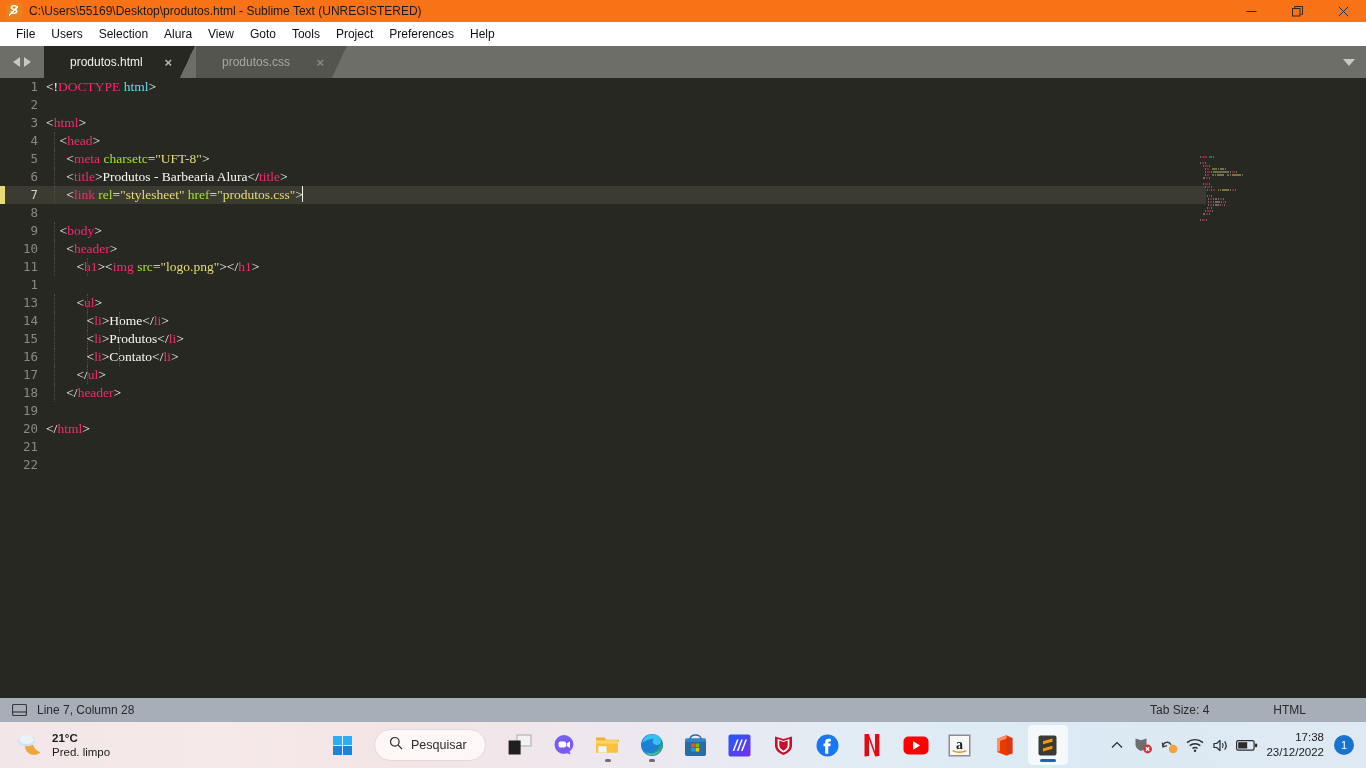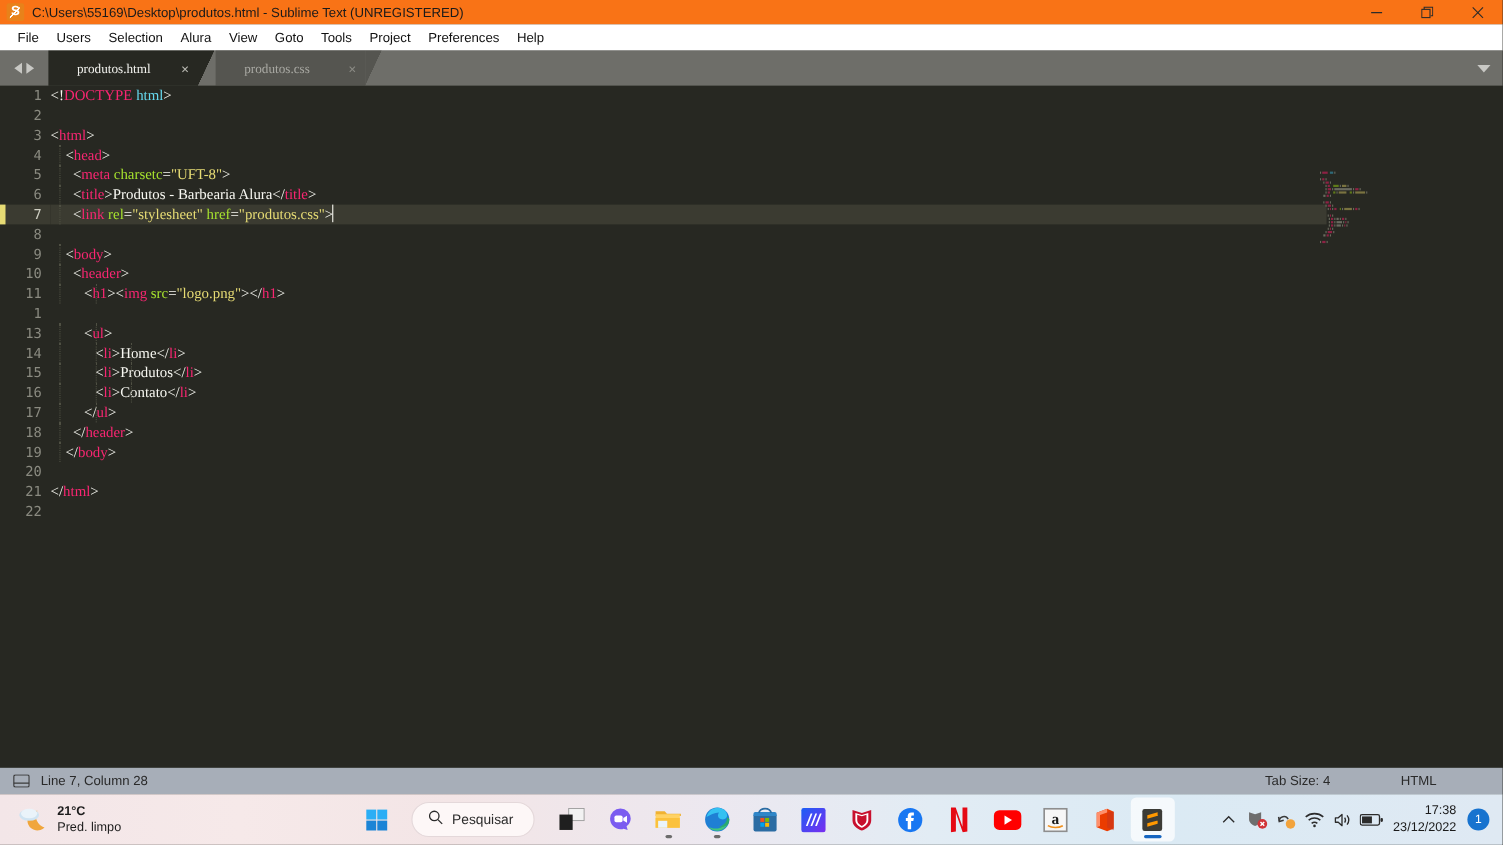--- a/index.html
+++ b/index.html
@@ -39,21 +39,21 @@
   .wc svg { display:block; }
 
   
   .menubar { height:24px; background:#ffffff; display:flex; align-items:center; padding-left:8px; }
   .menuitem {
     font-size:12px; color:#111; padding:3px 8px; white-space:nowrap; border-radius:2px;
   }
 
   
   .tabbar {
-    height:32px; background:#6e6e69; display:flex; align-items:flex-end; position:relative;font-family:Liberation Serif, serif;
+    height:32px; background:#6e6e69; display:flex; align-items:flex-end; position:relative;
   }
   .tabnav {
     width:44px; height:32px; display:flex; align-items:center; justify-content:center; gap:4px;
     flex:none;
   }
   .tri-l { width:0;height:0;border-top:5px solid transparent;border-bottom:5px solid transparent;border-right:7px solid #c8c8c4; }
   .tri-r { width:0;height:0;border-top:5px solid transparent;border-bottom:5px solid transparent;border-left:7px solid #c8c8c4; }
 
   .tab {
     height:32px; display:flex; align-items:center; position:relative;
@@ -281,21 +281,20 @@
         <div class="cline"><span class="indent" style="left: 8px;"></span><span class="t-punc">    &lt;</span><span class="t-tag">body</span><span class="t-punc">&gt;</span></div>
         <div class="cline"><span class="indent" style="left: 8px;"></span><span class="t-punc">      &lt;</span><span class="t-tag">header</span><span class="t-punc">&gt;</span></div>
         <div class="cline"><span class="indent" style="left: 8px;"></span><span class="indent" style="left: 40.52px;"></span><span class="t-punc">         &lt;</span><span class="t-tag">h1</span><span class="t-punc">&gt;&lt;</span><span class="t-tag">img</span><span class="t-punc"> </span><span class="t-attr">src</span><span class="t-punc">=</span><span class="t-str">"logo.png"</span><span class="t-punc">&gt;&lt;/</span><span class="t-tag">h1</span><span class="t-punc">&gt;</span></div>
         <div class="cline"></div>
         <div class="cline"><span class="indent" style="left: 8px;"></span><span class="indent" style="left: 40.52px;"></span><span class="t-punc">         &lt;</span><span class="t-tag">ul</span><span class="t-punc">&gt;</span></div>
         <div class="cline"><span class="indent" style="left: 8px;"></span><span class="indent" style="left: 40.52px;"></span><span class="indent" style="left: 73.04px;"></span><span class="t-punc">            &lt;</span><span class="t-tag">li</span><span class="t-punc">&gt;</span><span class="t-txt">Home</span><span class="t-punc">&lt;/</span><span class="t-tag">li</span><span class="t-punc">&gt;</span></div>
         <div class="cline"><span class="indent" style="left: 8px;"></span><span class="indent" style="left: 40.52px;"></span><span class="indent" style="left: 73.04px;"></span><span class="t-punc">            &lt;</span><span class="t-tag">li</span><span class="t-punc">&gt;</span><span class="t-txt">Produtos</span><span class="t-punc">&lt;/</span><span class="t-tag">li</span><span class="t-punc">&gt;</span></div>
         <div class="cline"><span class="indent" style="left: 8px;"></span><span class="indent" style="left: 40.52px;"></span><span class="indent" style="left: 73.04px;"></span><span class="t-punc">            &lt;</span><span class="t-tag">li</span><span class="t-punc">&gt;</span><span class="t-txt">Contato</span><span class="t-punc">&lt;/</span><span class="t-tag">li</span><span class="t-punc">&gt;</span></div>
         <div class="cline"><span class="indent" style="left: 8px;"></span><span class="indent" style="left: 40.52px;"></span><span class="t-punc">         &lt;/</span><span class="t-tag">ul</span><span class="t-punc">&gt;</span></div>
         <div class="cline"><span class="indent" style="left: 8px;"></span><span class="t-punc">      &lt;/</span><span class="t-tag">header</span><span class="t-punc">&gt;</span></div>
-        <div class="cline"><span class="indent" style="left: 8px;"></span><span class="t-punc">    &lt;/</span><span class="t-tag">body</span><span class="t-punc">&gt;</span></div>
         <div class="cline"></div>
         <div class="cline"><span class="t-punc">&lt;/</span><span class="t-tag">html</span><span class="t-punc">&gt;</span></div>
       </div>
     <div class="minimap" id="minimap-host">
         <div class="mm-row">
           <span class="mm-seg" style="width: 1.24px; background: rgb(106, 106, 94);"></span>
           <span class="mm-seg" style="width: 4.34px; background: rgb(141, 34, 68);"></span>
           <span class="mm-seg" style="width: 0.62px;"></span>
           <span class="mm-seg" style="width: 2.48px; background: rgb(47, 106, 120);"></span>
           <span class="mm-seg" style="width: 1px; background: rgb(106, 106, 94);"></span>

